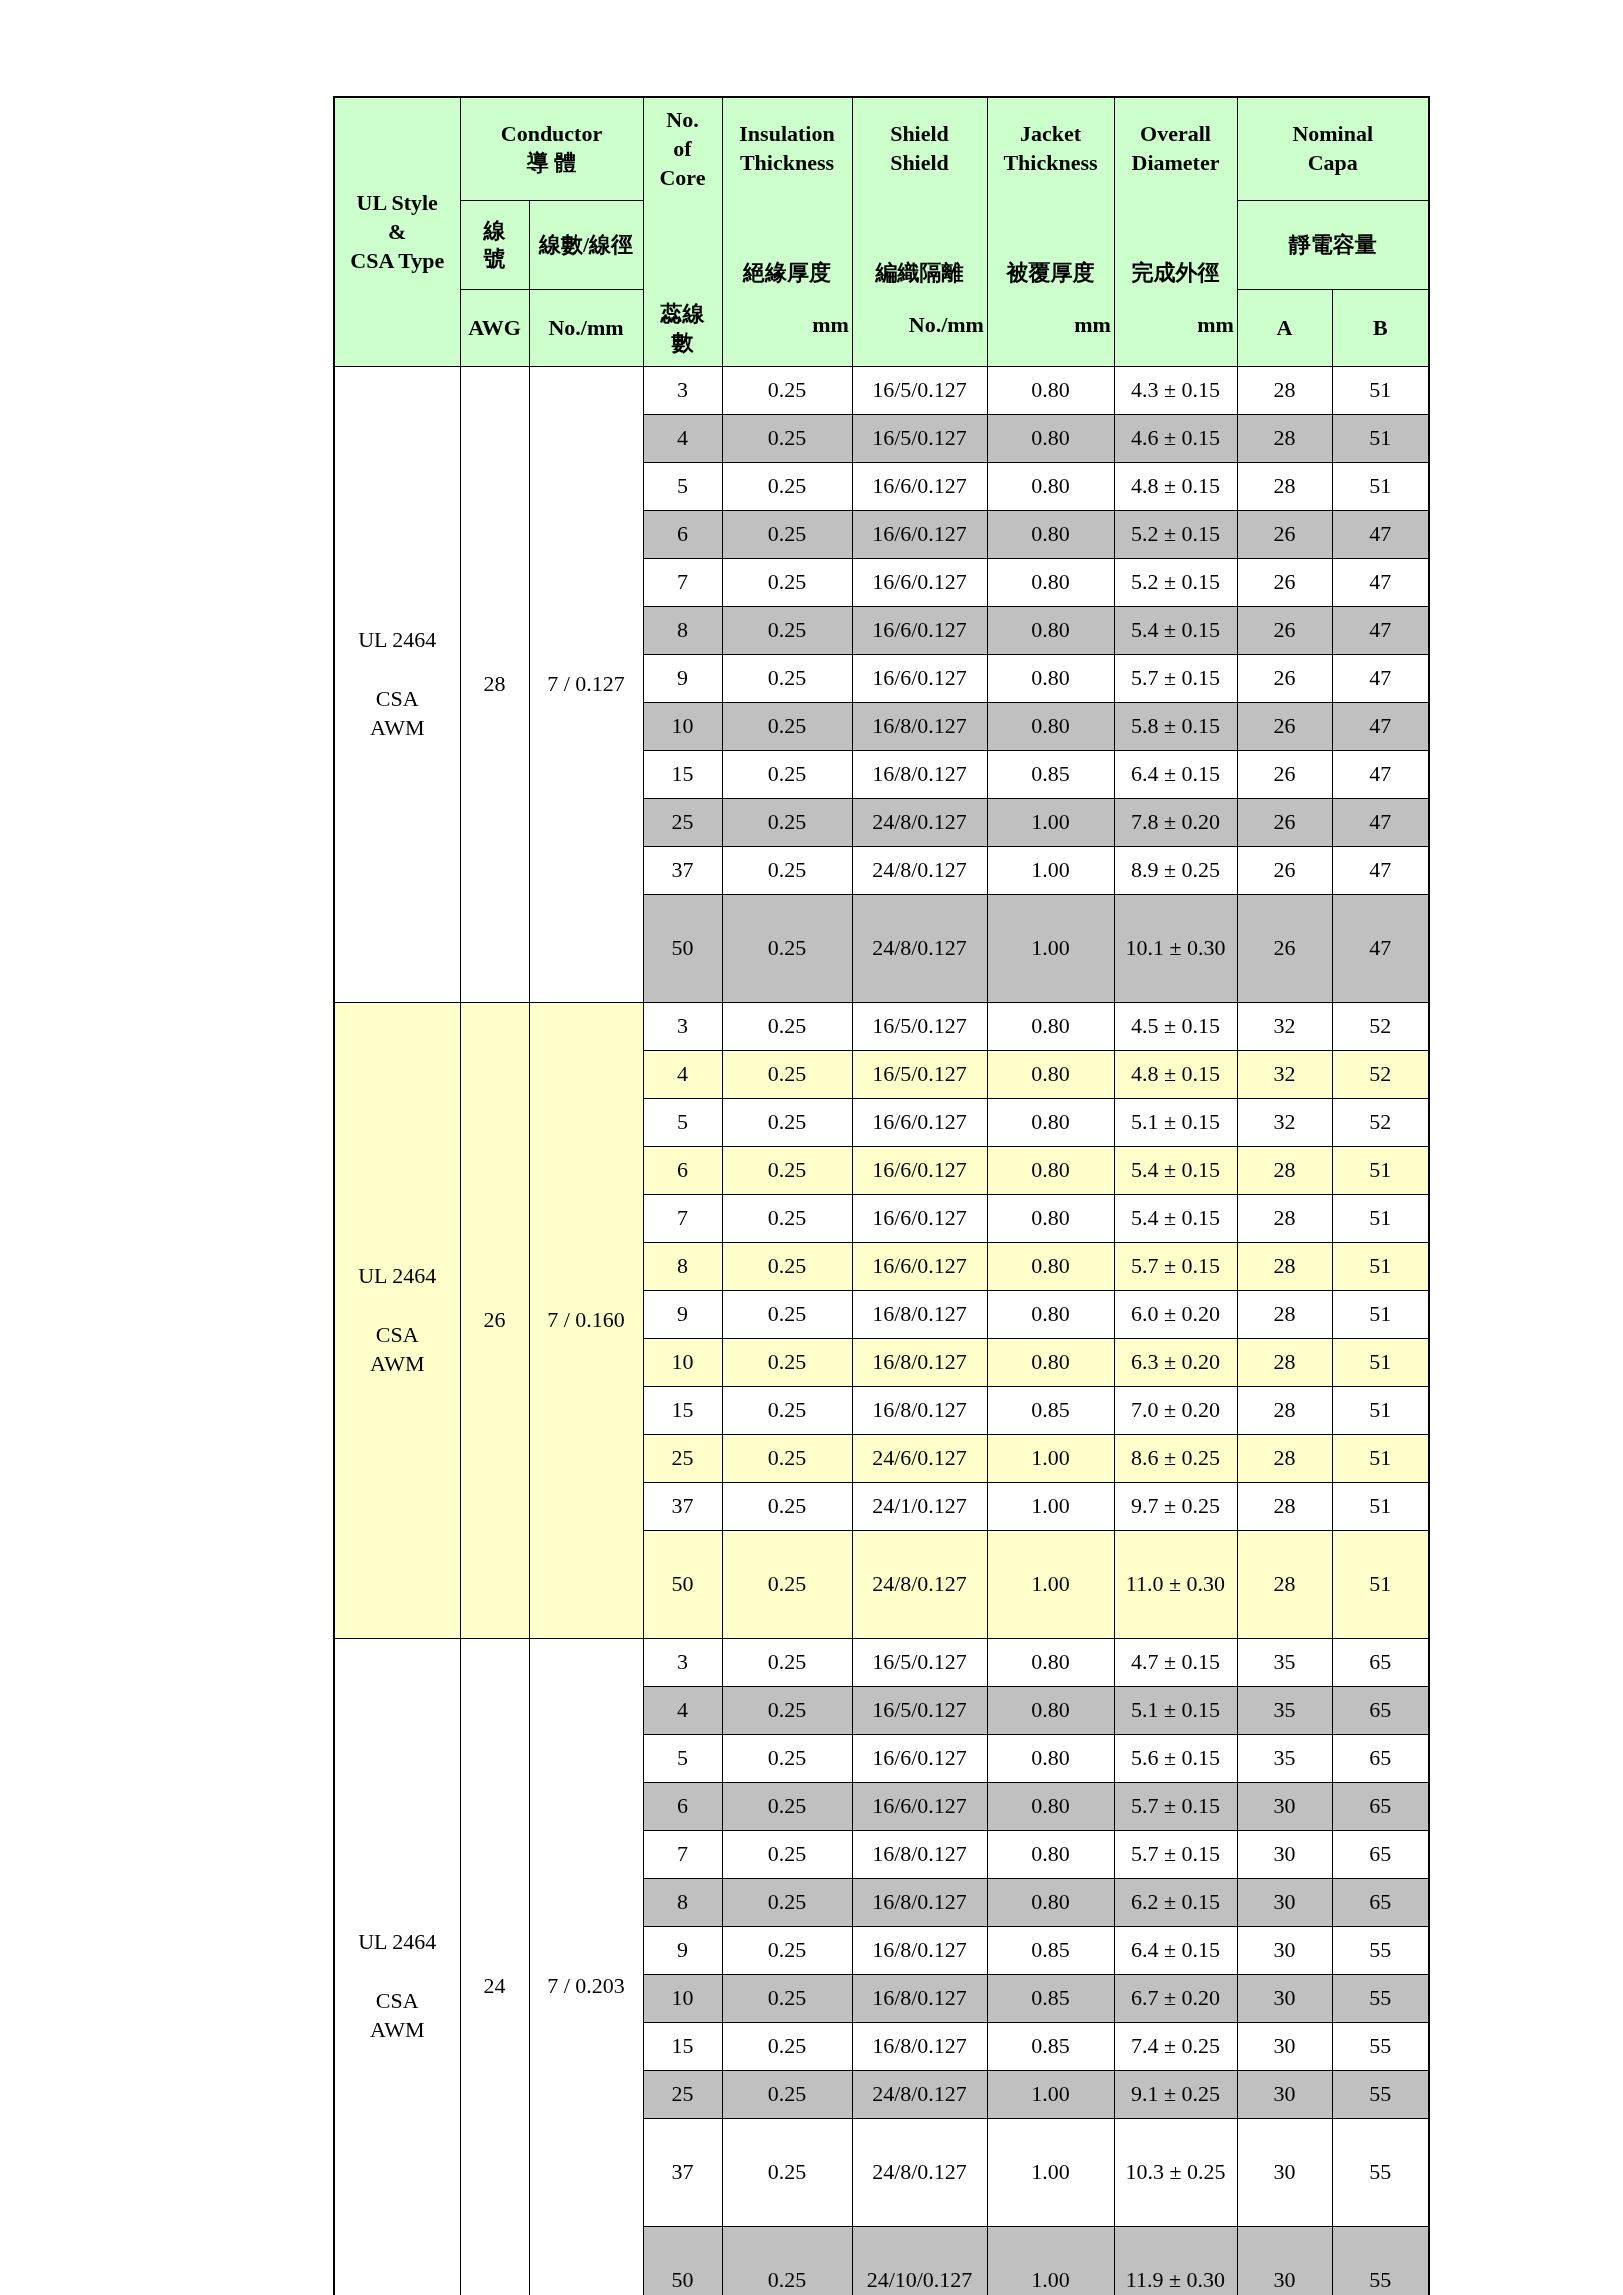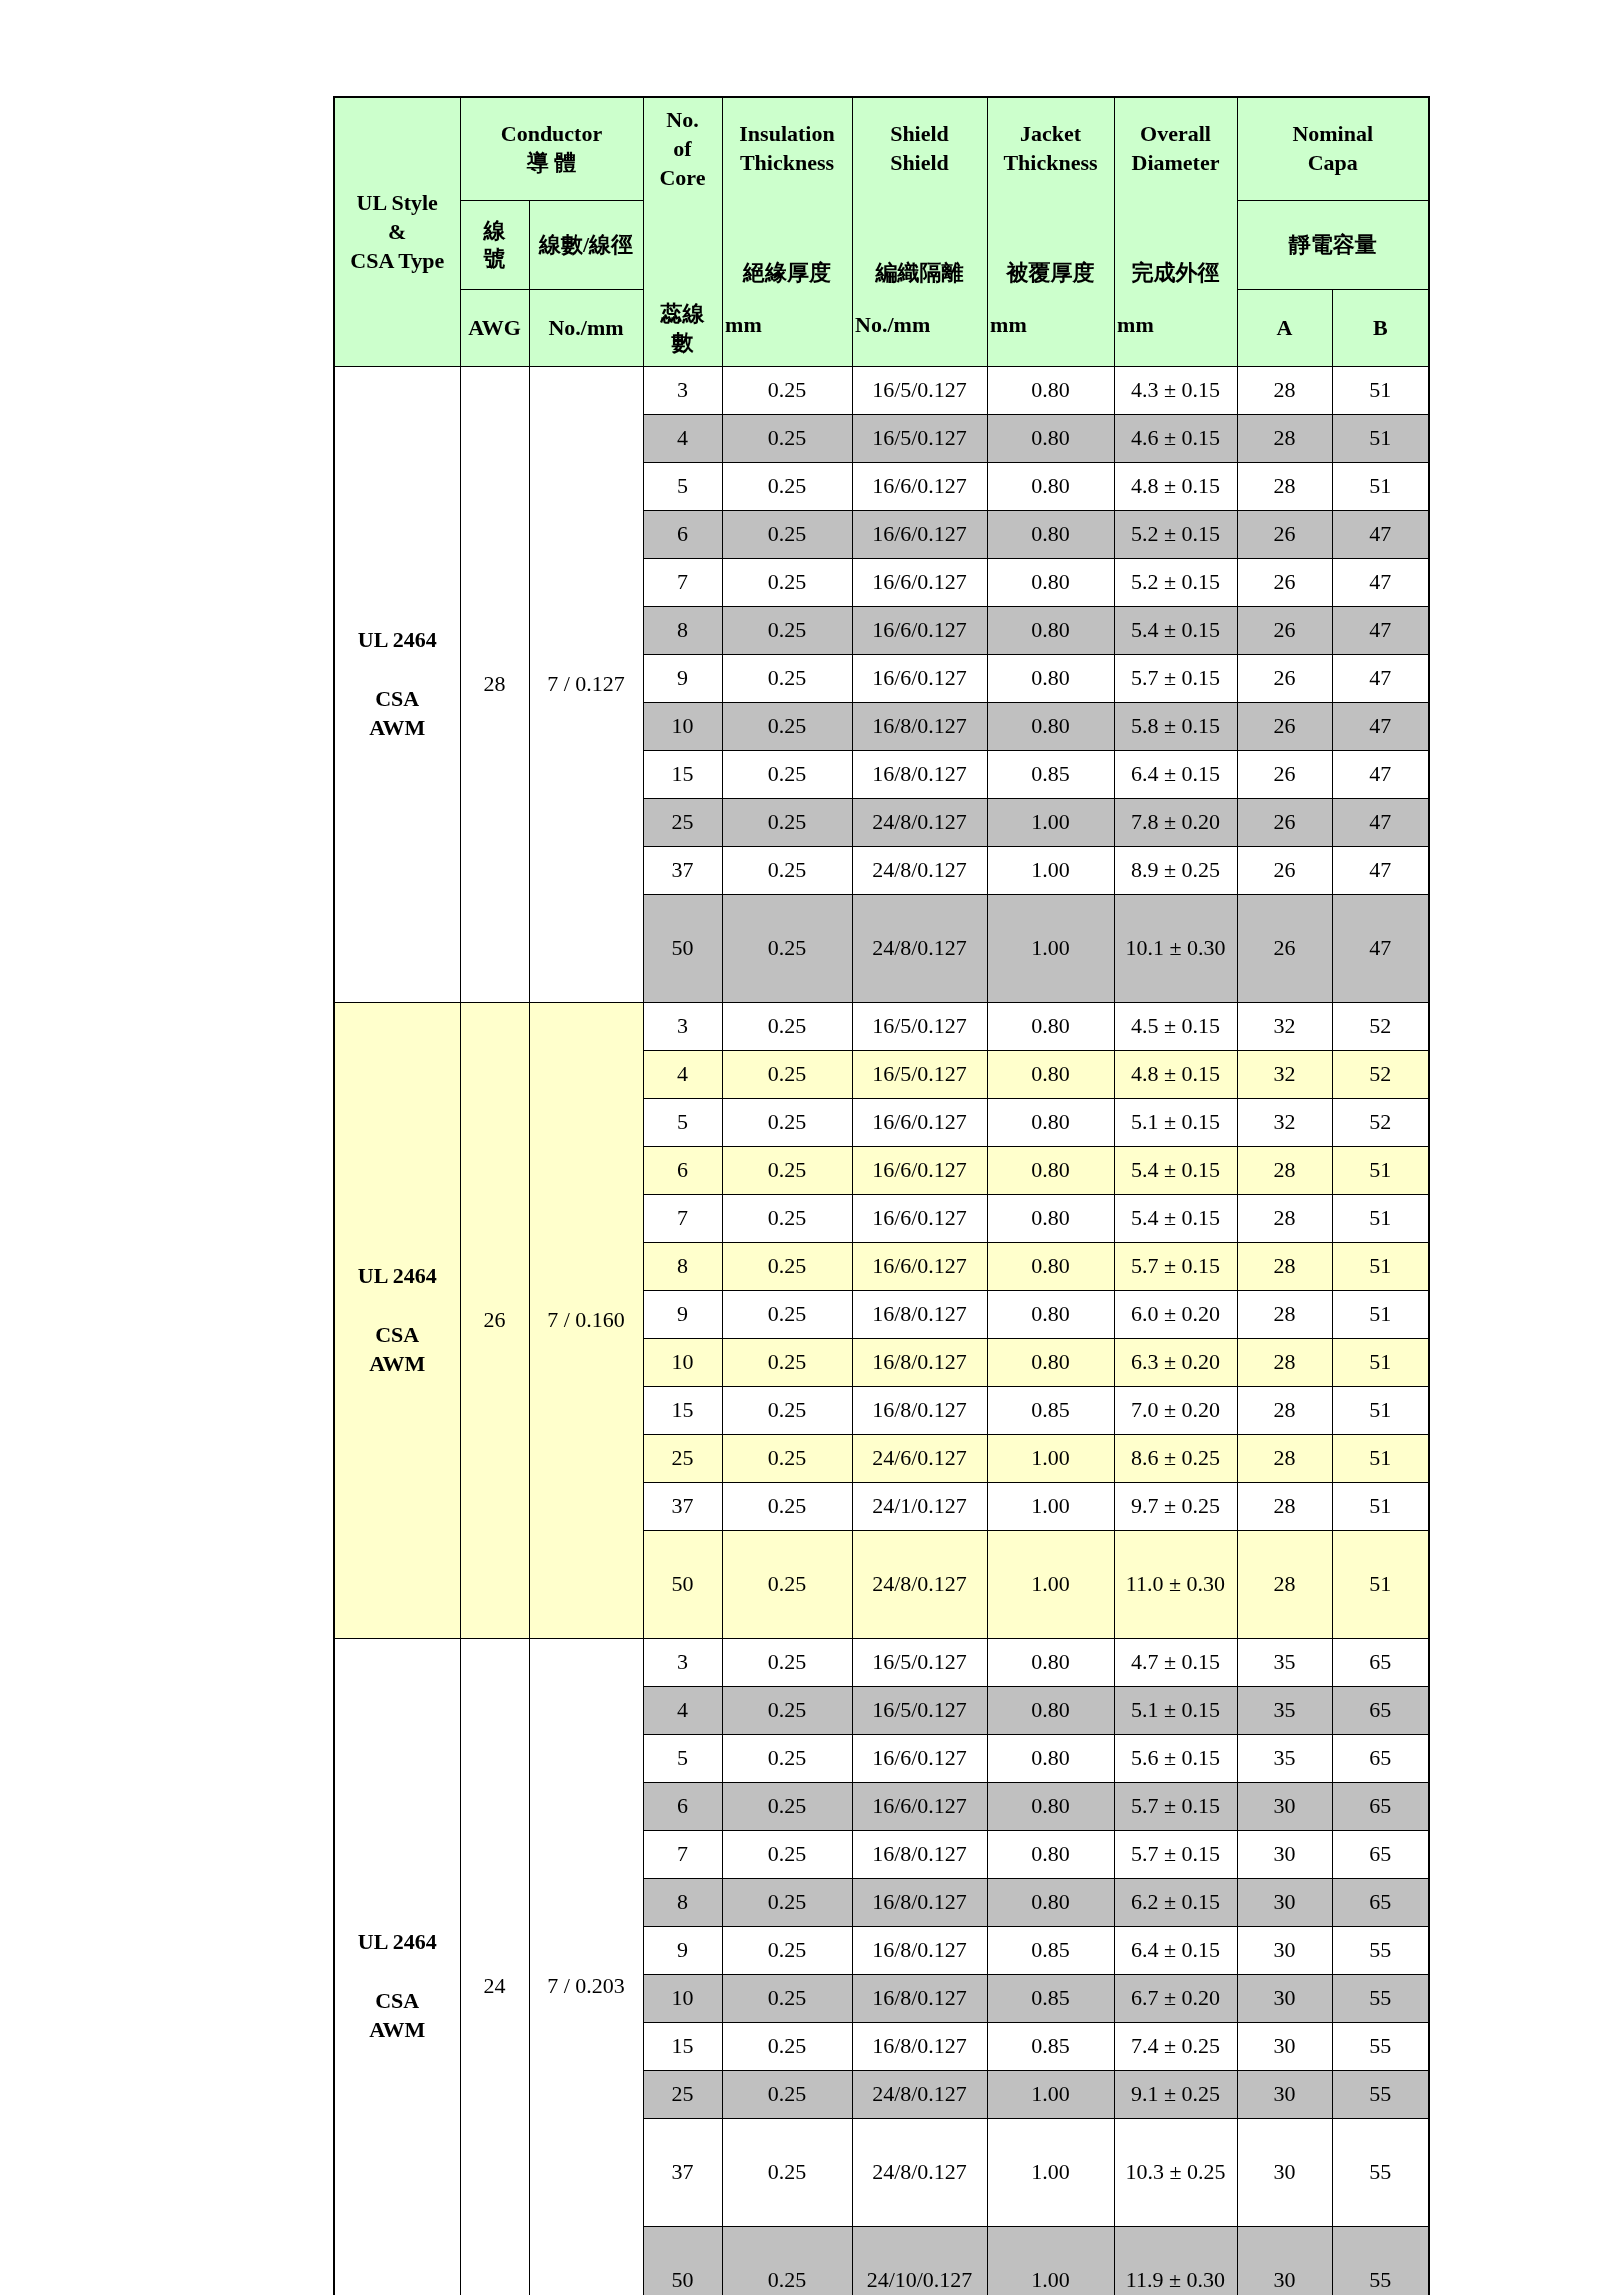--- a/index.html
+++ b/index.html
@@ -15,30 +15,30 @@
     border:1.3px solid #000;text-align:center;vertical-align:middle;
     padding:1.3px 2.6px;font-size:22px;line-height:1.26;word-break:break-word;
   }
   thead td{background:var(--header-bg,#ccffcc);font-weight:bold}
   thead tr:nth-child(1){height:103px}
   thead tr:nth-child(2){height:89px}
   thead tr:nth-child(3){height:77px}
   tbody tr{height:48px}
   tbody tr.tall{height:108px}
   td.label{background:#ffffff}
-  td.style-label{font-weight:bold}
+  td.style-label{font-weight:normal}
   tbody.theme-yellow td.label{background:var(--yellow-row,#ffffcc)}
   tbody.theme-gray tr.alt td.data{background:var(--gray-row,#c0c0c0)}
   tbody.theme-yellow tr.alt td.data{background:var(--yellow-row,#ffffcc)}
   .stack{display:flex;flex-direction:column;align-items:center;justify-content:center;gap:1.3px}
   .stack span{white-space:nowrap}
   .vzones{display:flex;flex-direction:column;height:264px}
   .vz1{flex:150 0 0;display:flex;justify-content:center;align-items:center}
   .vz2{flex:136 0 0;display:flex;justify-content:center;align-items:flex-end}
-  .vz3{flex:118 0 0;display:flex;justify-content:flex-start;align-items:center}
+  .vz3{flex:118 0 0;display:flex;justify-content:flex-end;align-items:center}
   .vsplit{display:flex;flex-direction:column;height:264px;justify-content:space-between;align-items:center;padding:6.5px 0}
   .narrow{display:inline-block;max-width:1.2em;white-space:normal}
   .narrow3{display:inline-block;max-width:2.3em;white-space:normal;line-height:1.3}
 </style>
 </head>
 <body>
 
 <div class="sheet">
   <table class="spec" id="spec-table">
     <colgroup>

